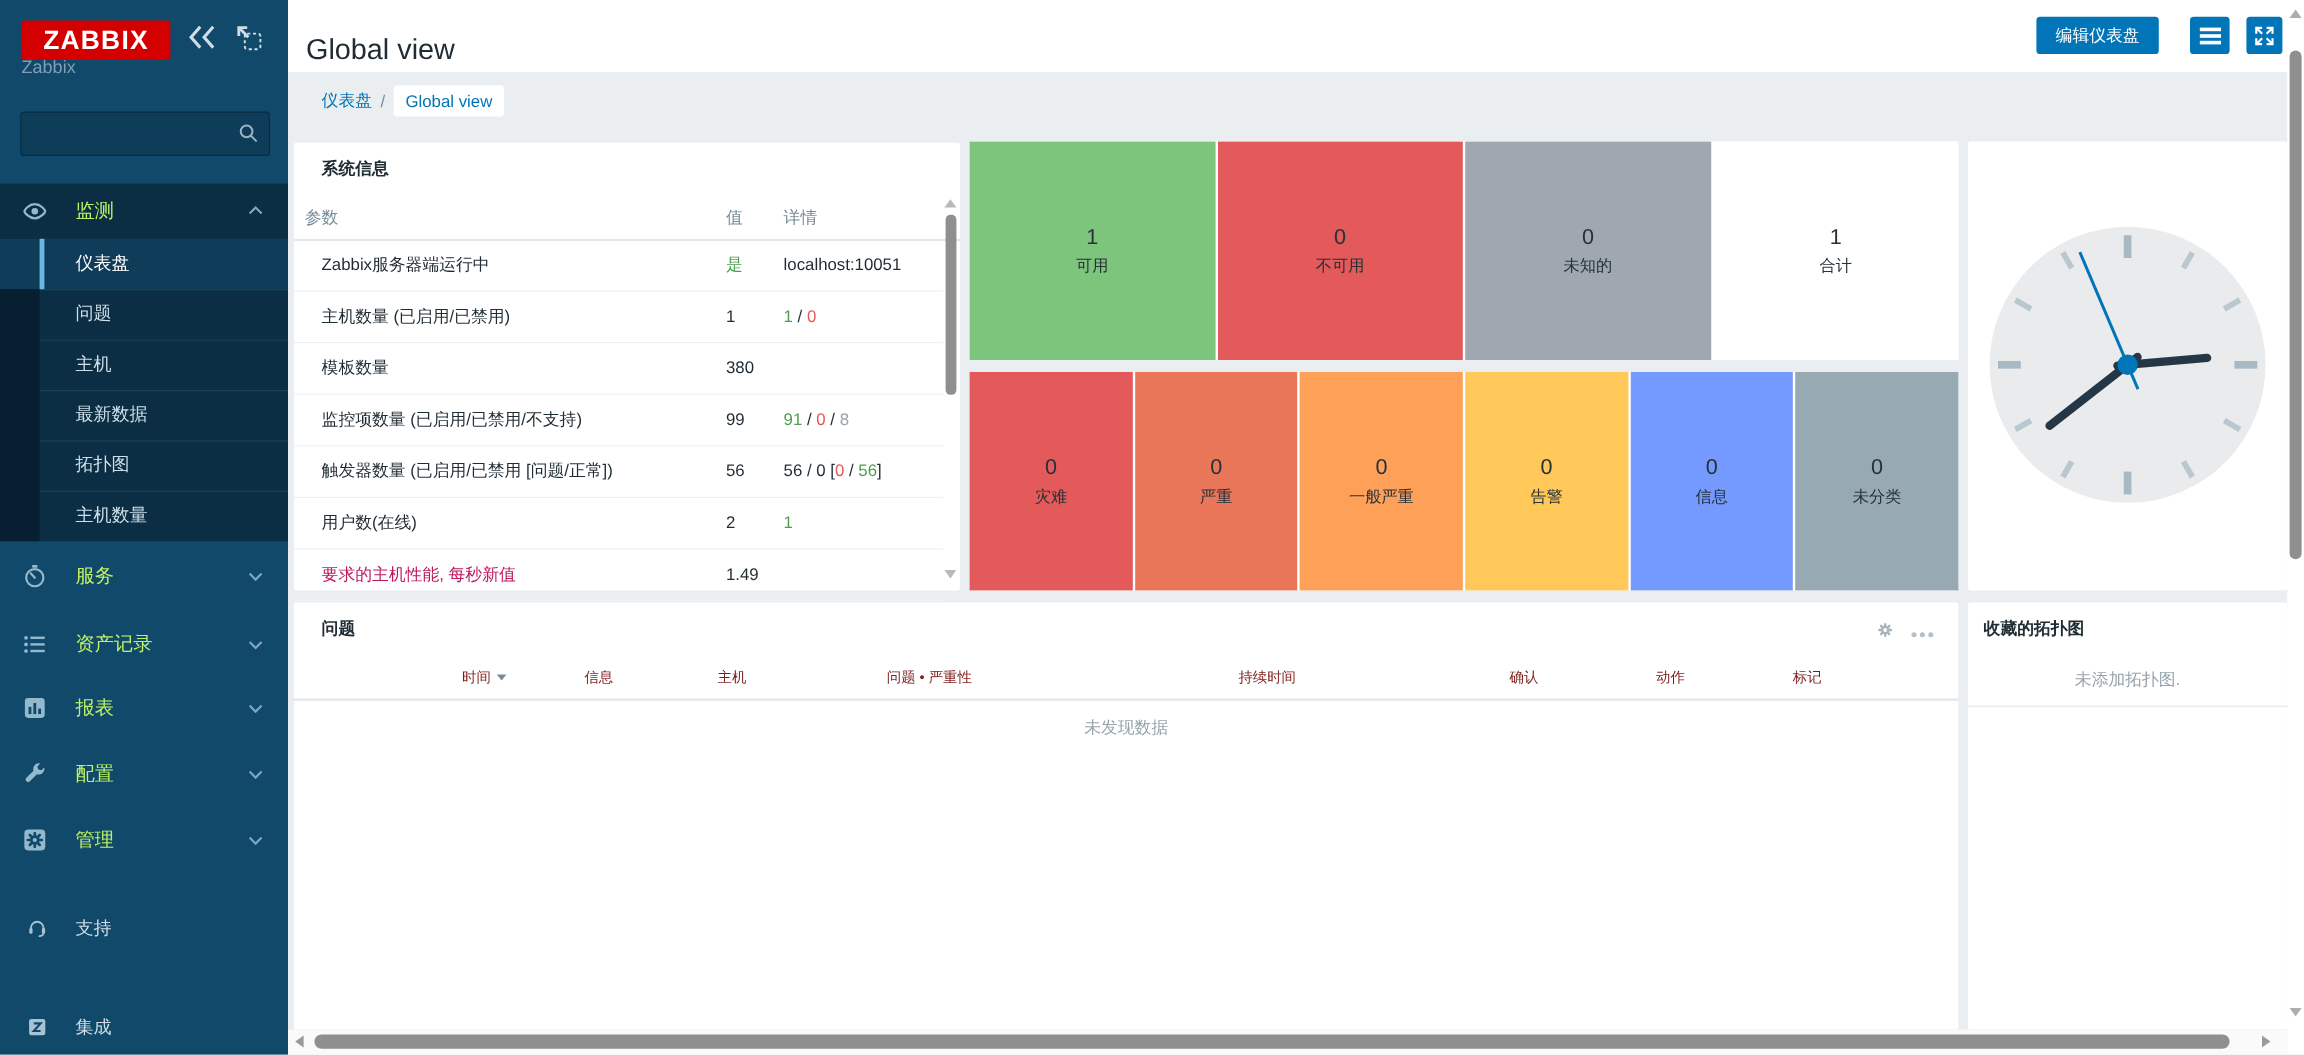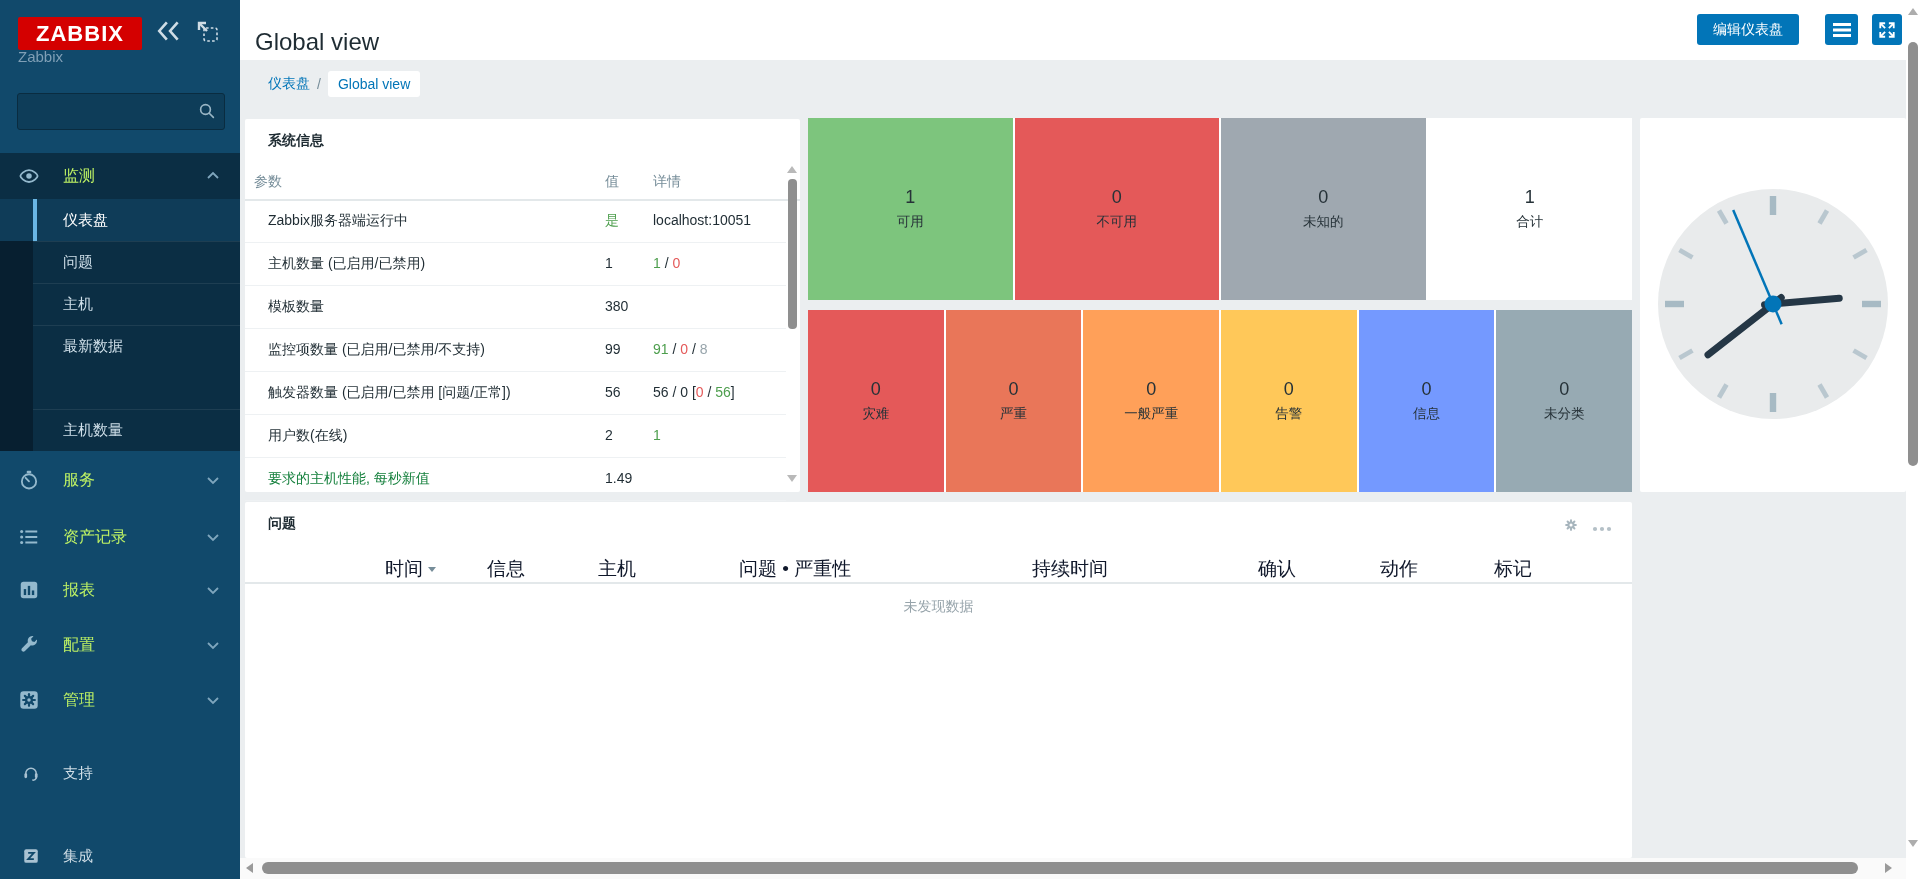--- a/index.html
+++ b/index.html
@@ -54,21 +54,21 @@
   .si-head{position:absolute;top:44px;height:36px;font-size:14px;color:#768d99;}
   .si-underline{position:absolute;left:0;right:0;top:80px;height:2px;background:#e3e8ea;}
   .si-row{position:absolute;left:0;right:14px;height:43px;border-bottom:1px solid #eef1f3;font-size:14px;}
   .si-cell{position:absolute;top:0;height:43px;line-height:43px;white-space:nowrap;}
   
   .tiles{position:absolute;inset:0;display:flex;gap:2px;}
   .tile{flex:1;display:flex;flex-direction:column;align-items:center;justify-content:center;color:#263238;}
   .tile .num{font-size:18px;margin-bottom:5px;}
   .tile .tl{font-size:13.5px;}
   
-  .p-col{position:absolute;top:54px;height:18px;font-size:19px;color:#0f172a;white-space:nowrap;cursor:pointer;}
+  .p-col{position:absolute;top:54px;height:18px;font-size:12px;color:#7f1d1d;white-space:nowrap;cursor:pointer;}
   .p-underline{position:absolute;left:0;right:0;top:80px;height:2px;background:#e3e8ea;}
   .empty-text{position:absolute;left:0;right:0;text-align:center;font-size:14px;color:#97a4ab;}
   .tri-down-sm{display:inline-block;width:0;height:0;border-left:4px solid transparent;border-right:4px solid transparent;border-top:5px solid #768d99;margin-left:5px;vertical-align:middle;}
   .icon-btn{position:absolute;cursor:pointer;background:none;border:none;padding:0;}
   
   .fm-line{position:absolute;left:0;right:0;top:86px;height:1px;background:#e3e8ea;}
   
   .vscroll{position:absolute;left:1906px;top:0;width:14px;height:879px;background:#fff;z-index:9;}
   .vthumb{position:absolute;left:2px;top:42px;width:10px;height:424px;background:#8f8f8f;border-radius:5px;cursor:pointer;}
   .hstrip{position:absolute;left:240px;top:858px;width:1666px;height:21px;background:#fafafa;z-index:8;}
@@ -128,20 +128,24 @@
             <span class="slbl">问题</span>
           </div>
           <div class="sub-item" style="top:130px">
             <span class="sep"></span>
             <span class="slbl">主机</span>
           </div>
           <div class="sub-item" style="top:172px">
             <span class="sep"></span>
             <span class="slbl">最新数据</span>
           </div>
+          <div class="sub-item" style="top:214px">
+            <span class="sep"></span>
+            <span class="slbl">拓扑图</span>
+          </div>
           <div class="sub-item" style="top:256px">
             <span class="sep"></span>
             <span class="slbl">主机数量</span>
           </div>
         </div>
         <div class="m-row" style="top:458px;height:44px">
           <svg width="22" height="22" viewBox="0 0 24 24">
             <circle cx="12" cy="13.5" r="7.8" fill="none" stroke="#94b9cd" stroke-width="2"></circle>
             <rect x="9.5" y="2" width="5" height="2.6" rx="1" fill="#94b9cd"></rect>
             <path d="M12 13.5L8.3 9.6" stroke="#94b9cd" stroke-width="2" stroke-linecap="round"></path>
@@ -294,21 +298,21 @@
           <div class="si-cell" style="left:23px;color:#1f2c33">触发器数量 (已启用/已禁用 [问题/正常])</div>
           <div class="si-cell" style="left:360px;color:#1f2c33">56</div>
           <div class="si-cell" style="left:408px"><span style="color:#1f2c33">56 / 0 [</span><span style="color:#e45959">0</span><span style="color:#1f2c33"> / </span><span style="color:#4d9e4d">56</span><span style="color:#1f2c33">]</span></div>
         </div>
         <div class="si-row" style="top:295px">
           <div class="si-cell" style="left:23px;color:#1f2c33">用户数(在线)</div>
           <div class="si-cell" style="left:360px;color:#1f2c33">2</div>
           <div class="si-cell" style="left:408px"><span style="color:#4d9e4d">1</span></div>
         </div>
         <div class="si-row" style="top:338px">
-          <div class="si-cell" style="left:23px;color:#15803d">要求的主机性能, 每秒新值</div>
+          <div class="si-cell" style="left:23px;color:#be185d">要求的主机性能, 每秒新值</div>
           <div class="si-cell" style="left:360px;color:#1f2c33">1.49</div>
           <div class="si-cell" style="left:408px"></div>
         </div>
       </div>
     <div class="tri-up" style="right:3px;top:47px;border-bottom-color:#b9b9b9"></div>
     <div class="si-scroll-thumb"></div>
     <div class="tri-down" style="right:3px;top:356px;border-top-color:#b9b9b9"></div>
   </section>
 
   <section class="widget" id="w-avail">
@@ -415,20 +419,25 @@
         </g>
       <g id="clock-hands">
           <rect x="116.5" y="50" width="7" height="82" rx="3.5" fill="#253746" transform="rotate(85 120 120)"></rect>
           <rect x="116.5" y="34" width="7" height="100" rx="3.5" fill="#253746" transform="rotate(232 120 120)"></rect>
           <rect x="118.8" y="18" width="2.5" height="124" fill="#0275b8" transform="rotate(337 120 120)"></rect>
           <circle cx="120" cy="120" r="8.5" fill="#0275b8"></circle>
         </g>
     </svg>
   </section>
 
+  <section class="widget" id="w-maps">
+    <div class="w-title" style="left:13px">收藏的拓扑图</div>
+    <div class="empty-text" style="top:56px">未添加拓扑图.</div>
+    <div class="fm-line"></div>
+  </section>
 
   <div class="vscroll">
     <div class="tri-up" style="left:2px;top:8px"></div>
     <div class="vthumb"></div>
     <div class="tri-down" style="left:2px;top:840px"></div>
   </div>
   <div class="hstrip">
     <div class="tri-left" style="left:6px;top:5px"></div>
     <div class="hthumb"></div>
     <div class="tri-right" style="left:1645px;top:5px"></div>

